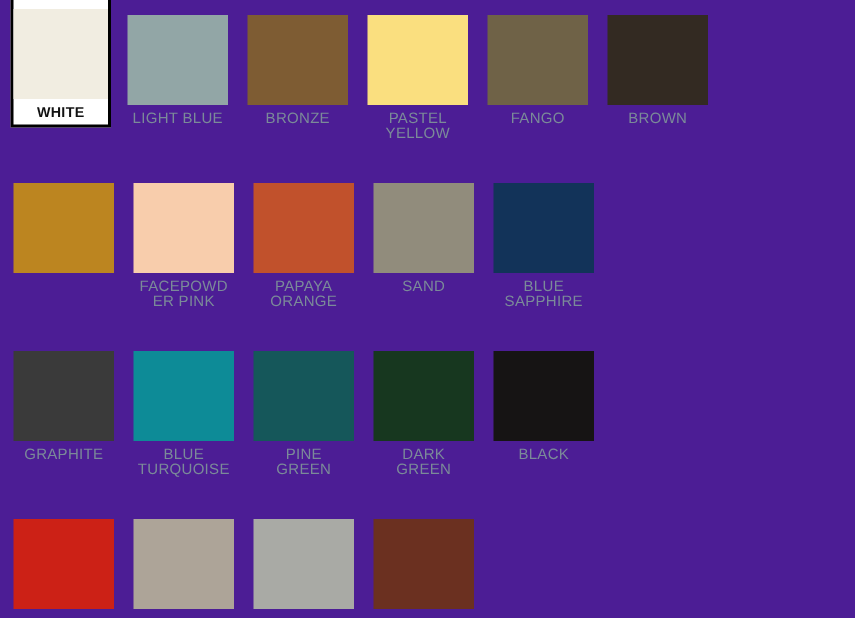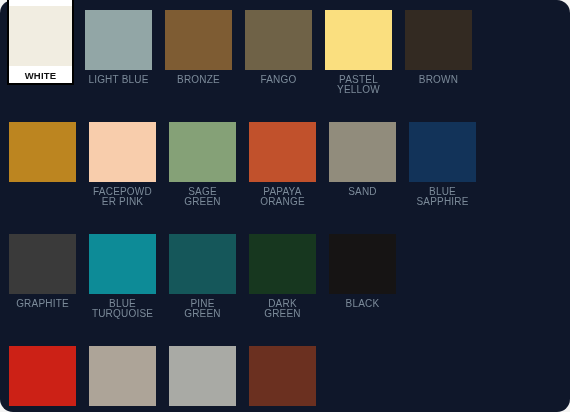--- a/index.html
+++ b/index.html
@@ -11,23 +11,22 @@
   body {
     width: 570px;
     height: 412px;
     overflow: hidden;
     font-family: "Liberation Sans", sans-serif;
   }
   #swatch-grid {
     position: relative;
     width: 570px;
     height: 412px;
-    background: #0f172a;
+    background: #4c1d95;
     box-sizing: border-box;
-    border-radius: 13px;
   }
   .swatch-row {
     display: flex;
     flex-direction: row;
     align-items: flex-start;
     height: 112px;
     padding-left: 9px;
     box-sizing: border-box;
   }
   .swatch-cell {
@@ -93,43 +92,39 @@
       </div>
       <div class="swatch-cell">
         <span class="swatch-chip" style="background-color: rgb(146, 166, 166);"></span>
         <span class="swatch-label">LIGHT BLUE</span>
       </div>
       <div class="swatch-cell">
         <span class="swatch-chip" style="background-color: rgb(126, 92, 51);"></span>
         <span class="swatch-label">BRONZE</span>
       </div>
       <div class="swatch-cell">
+        <span class="swatch-chip" style="background-color: rgb(250, 223, 127);"></span>
+        <span class="swatch-label">PASTEL YELLOW</span>
+      </div>
+      <div class="swatch-cell">
         <span class="swatch-chip" style="background-color: rgb(111, 98, 71);"></span>
         <span class="swatch-label">FANGO</span>
-      </div>
-      <div class="swatch-cell">
-        <span class="swatch-chip" style="background-color: rgb(250, 223, 127);"></span>
-        <span class="swatch-label">PASTEL YELLOW</span>
       </div>
       <div class="swatch-cell">
         <span class="swatch-chip" style="background-color: rgb(51, 42, 34);"></span>
         <span class="swatch-label">BROWN</span>
       </div>
     </div>
     <div class="swatch-row">
       <div class="swatch-cell">
         <span class="swatch-chip" style="background-color: rgb(188, 133, 32);"></span>
       </div>
       <div class="swatch-cell">
         <span class="swatch-chip" style="background-color: rgb(248, 205, 172);"></span>
         <span class="swatch-label">FACEPOWDER PINK</span>
-      </div>
-      <div class="swatch-cell">
-        <span class="swatch-chip" style="background-color: rgb(133, 161, 119);"></span>
-        <span class="swatch-label">SAGE GREEN</span>
       </div>
       <div class="swatch-cell">
         <span class="swatch-chip" style="background-color: rgb(193, 81, 44);"></span>
         <span class="swatch-label">PAPAYA ORANGE</span>
       </div>
       <div class="swatch-cell">
         <span class="swatch-chip" style="background-color: rgb(145, 140, 124);"></span>
         <span class="swatch-label">SAND</span>
       </div>
       <div class="swatch-cell">

